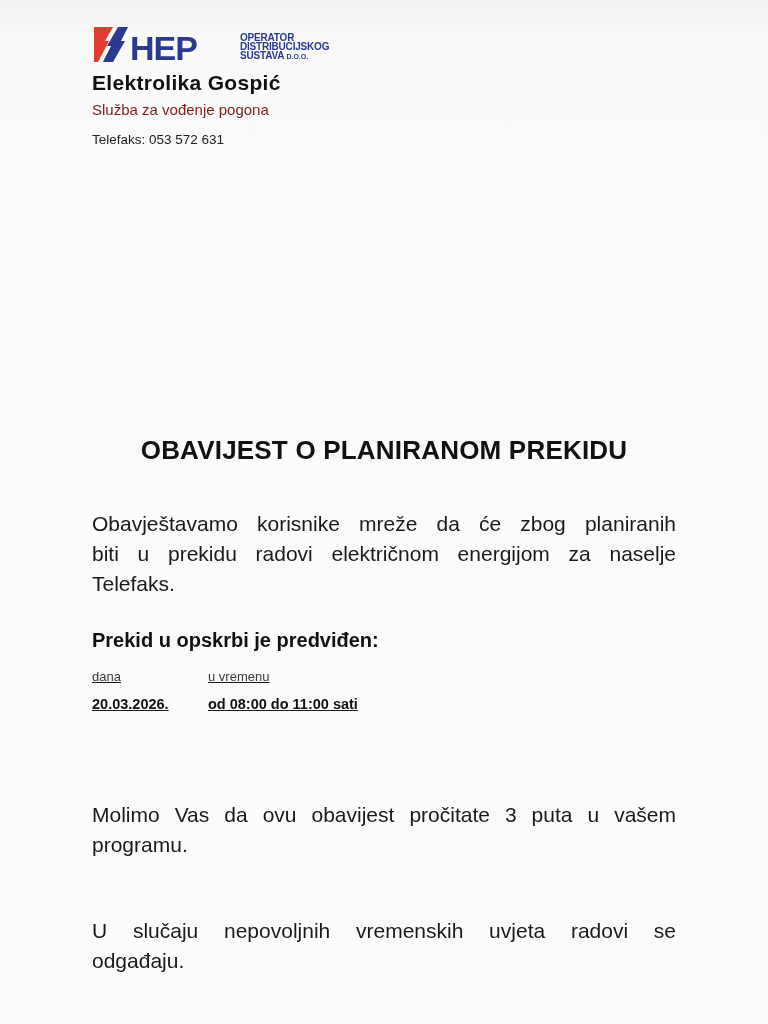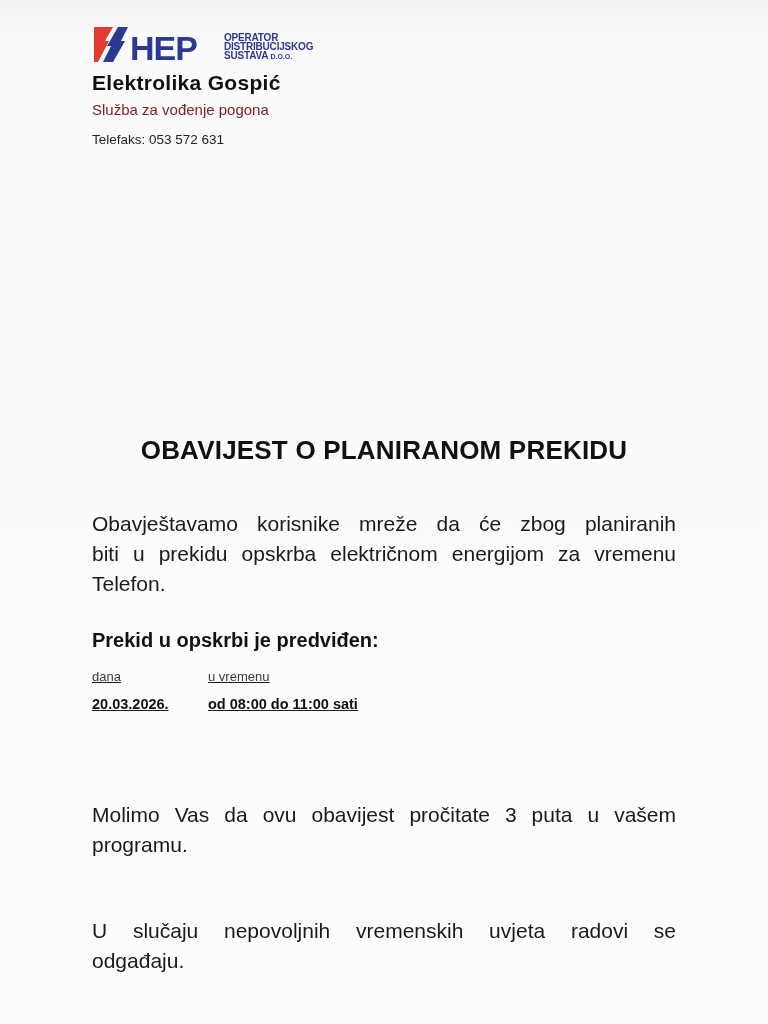--- a/index.html
+++ b/index.html
@@ -11,21 +11,21 @@
   }
   .page { position: relative; width: 622px; height: 1024px; border-radius: 29px; }
   .content { margin: 0 92px; width: 584px; }
 
   
   .header { padding-top: 24px; }
   .logo-row { display: flex; align-items: flex-start; height: 40px; }
   .logo-mark { display: block; }
   .logo-caption {
     margin-top: 9px;
-    margin-left: 2px;
+    margin-left: 18px;
     font-size: 10px;
     line-height: 9px;
     font-weight: 700;
     letter-spacing: -0.2px;
     color: #2b3990;
     text-transform: uppercase;
   }
   .logo-caption .suffix { font-size: 7px; font-weight: 700; letter-spacing: 0; }
   .org-name { margin-top: 7px; font-size: 21px; font-weight: 700; letter-spacing: 0.3px; color: #111; }
   .department { margin-top: 6px; font-size: 15px; color: #7f1d1d; }
@@ -83,22 +83,22 @@
       </div>
       <div class="org-name">Elektrolika Gospić</div>
       <div class="department">Služba za vođenje pogona</div>
       <div class="phone-line">Telefaks: 053 572 631</div>
     </div>
 
     <div class="title">OBAVIJEST O PLANIRANOM PREKIDU</div>
 
     <div class="para">
       <div class="jline">Obavještavamo korisnike mreže da će zbog planiranih</div>
-      <div class="jline">biti u prekidu opskrba električnom energijom za vremenu</div>
-      <div class="jlast">Telefon.</div>
+      <div class="jline">biti u prekidu radovi električnom energijom za naselje</div>
+      <div class="jlast">Telefaks.</div>
     </div>
 
     <div class="schedule-heading">Prekid u opskrbi je predviđen:</div>
     <div class="schedule-grid">
       <div class="schedule-label">dana</div>
       <div class="schedule-label">u vremenu</div>
       <div class="schedule-value">20.03.2026.</div>
       <div class="schedule-value">od 08:00 do 11:00 sati</div>
     </div>
 

